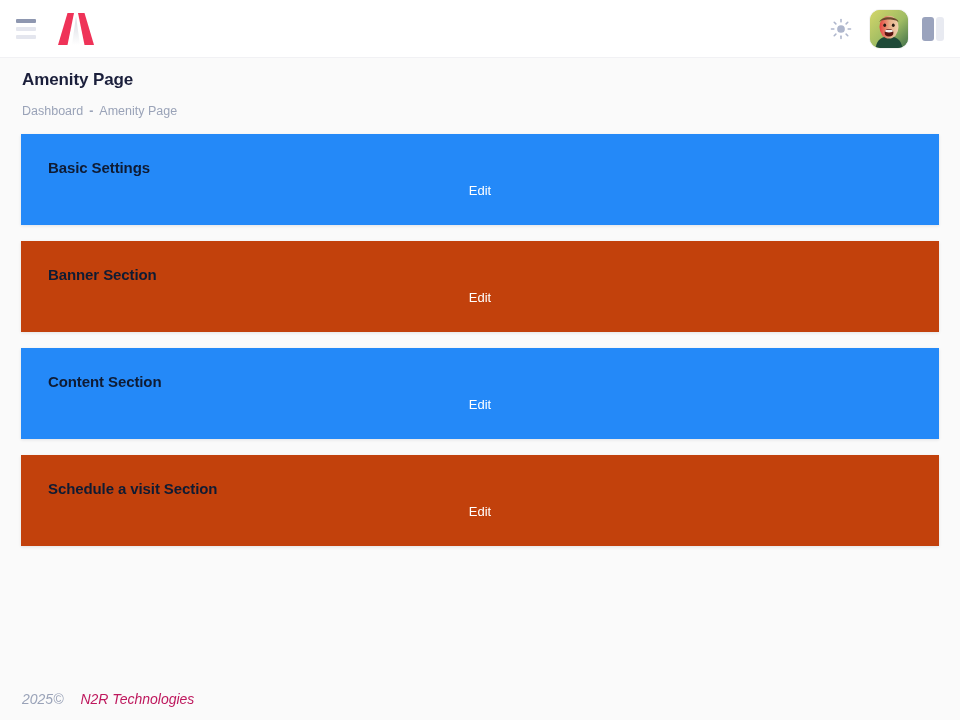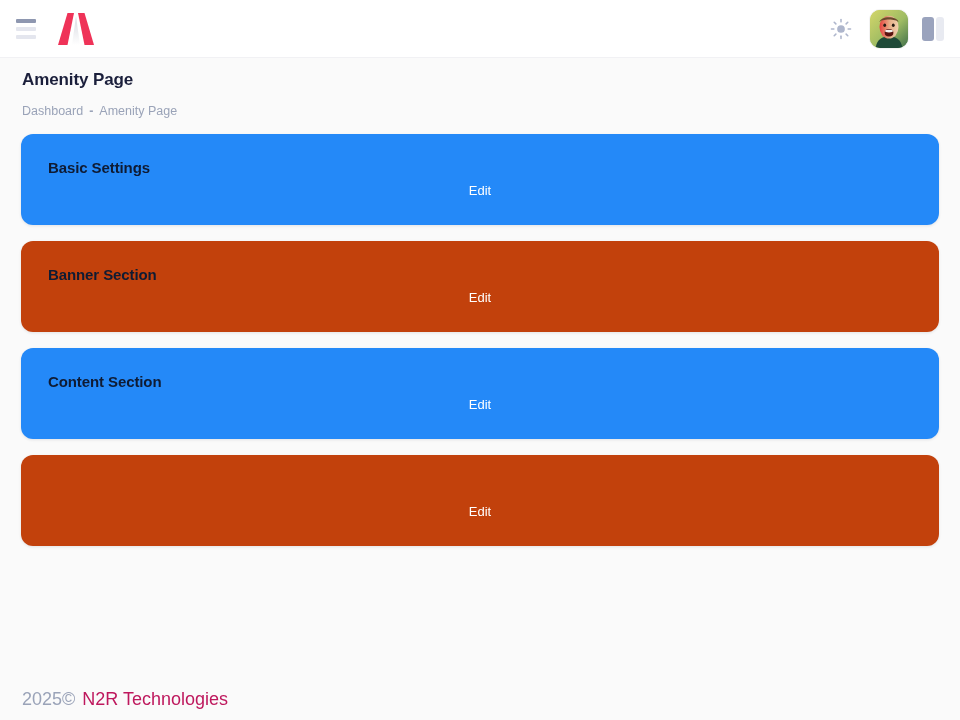--- a/index.html
+++ b/index.html
@@ -144,21 +144,21 @@
     margin-top: 16px;
     padding: 0 21px;
     display: flex;
     flex-direction: column;
     gap: 16px;
   }
 
   .section-card {
     position: relative;
     height: 91px;
-    border-radius: 12px;
+    border-radius: 0;
     box-shadow: 0 1px 3px rgba(15,23,42,0.10);
     cursor: pointer;
   }
   .section-card.blue  { background: #2489f8; }
   .section-card.green { background: #c2410c; }
 
   .section-card .card-title {
     position: absolute;
     left: 27px;
     top: 25px;
@@ -182,22 +182,23 @@
   
   .app-footer {
     position: absolute;
     left: 0;
     bottom: 0;
     width: 960px;
     height: 42px;
     display: flex;
     align-items: center;
     padding-left: 22px;
-    font-size: 18px;
-    gap: 7px;
+    font-size: 14px;
+    gap: 17px;
+    font-style: italic;
   }
   .footer-year { color: #9aa3b8; }
   .footer-company { color: #be185d; }
 </style>
 </head>
 <body>
 
 <div class="app-header">
 
   <div class="header-left">
@@ -295,20 +296,21 @@
     <div class="card-title">Banner Section</div>
     <div class="card-edit">Edit</div>
   </div>
 
   <div class="section-card blue">
     <div class="card-title">Content Section</div>
     <div class="card-edit">Edit</div>
   </div>
 
   <div class="section-card green">
+    <div class="card-title">Schedule a visit Section</div>
     <div class="card-edit">Edit</div>
   </div>
 
 </div>
 
 <div class="app-footer">
   <span class="footer-year">2025©</span>
   <span class="footer-company">N2R Technologies</span>
 </div>
 

